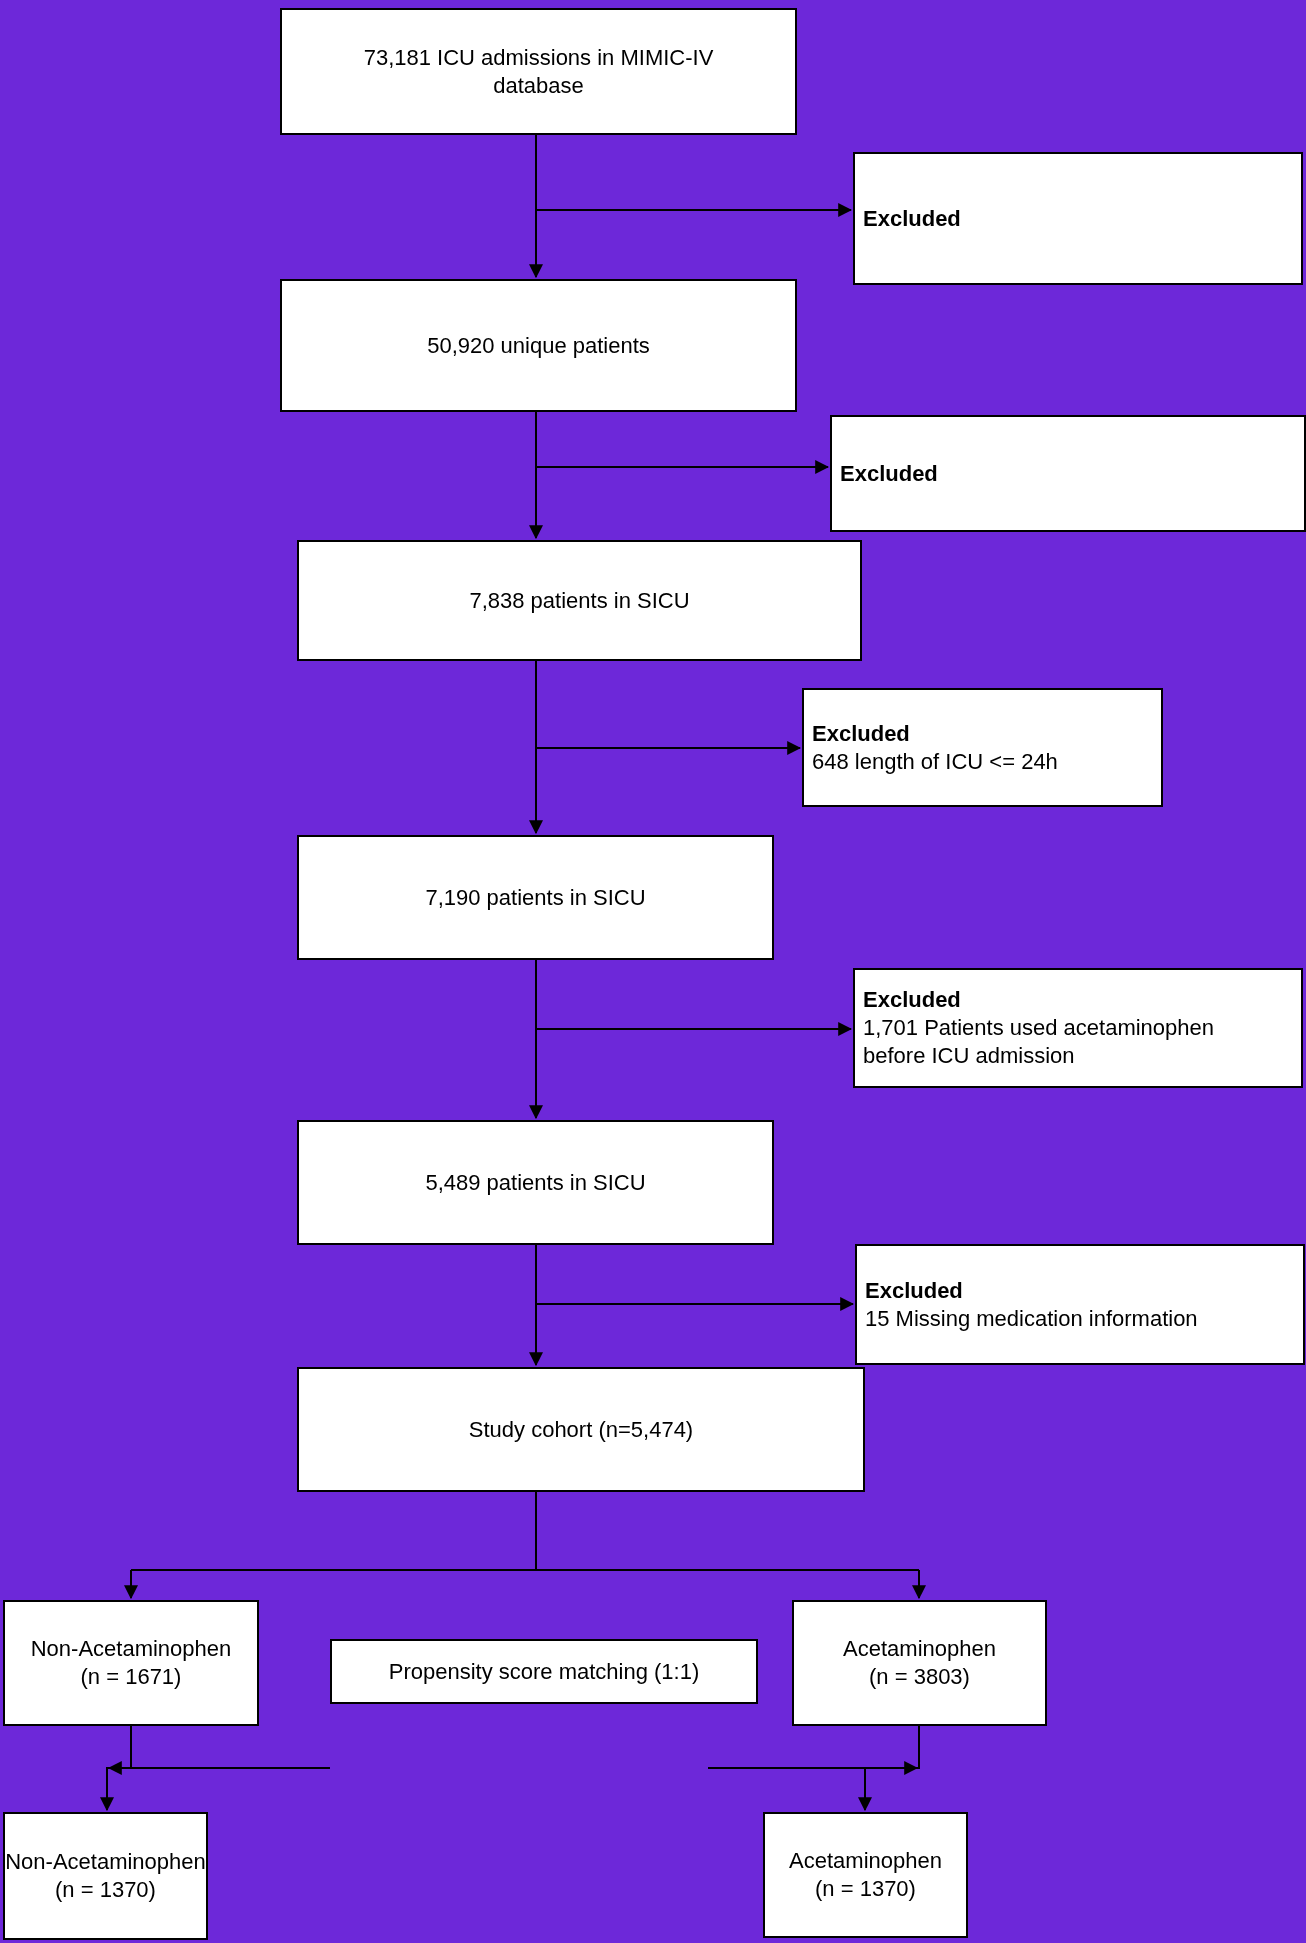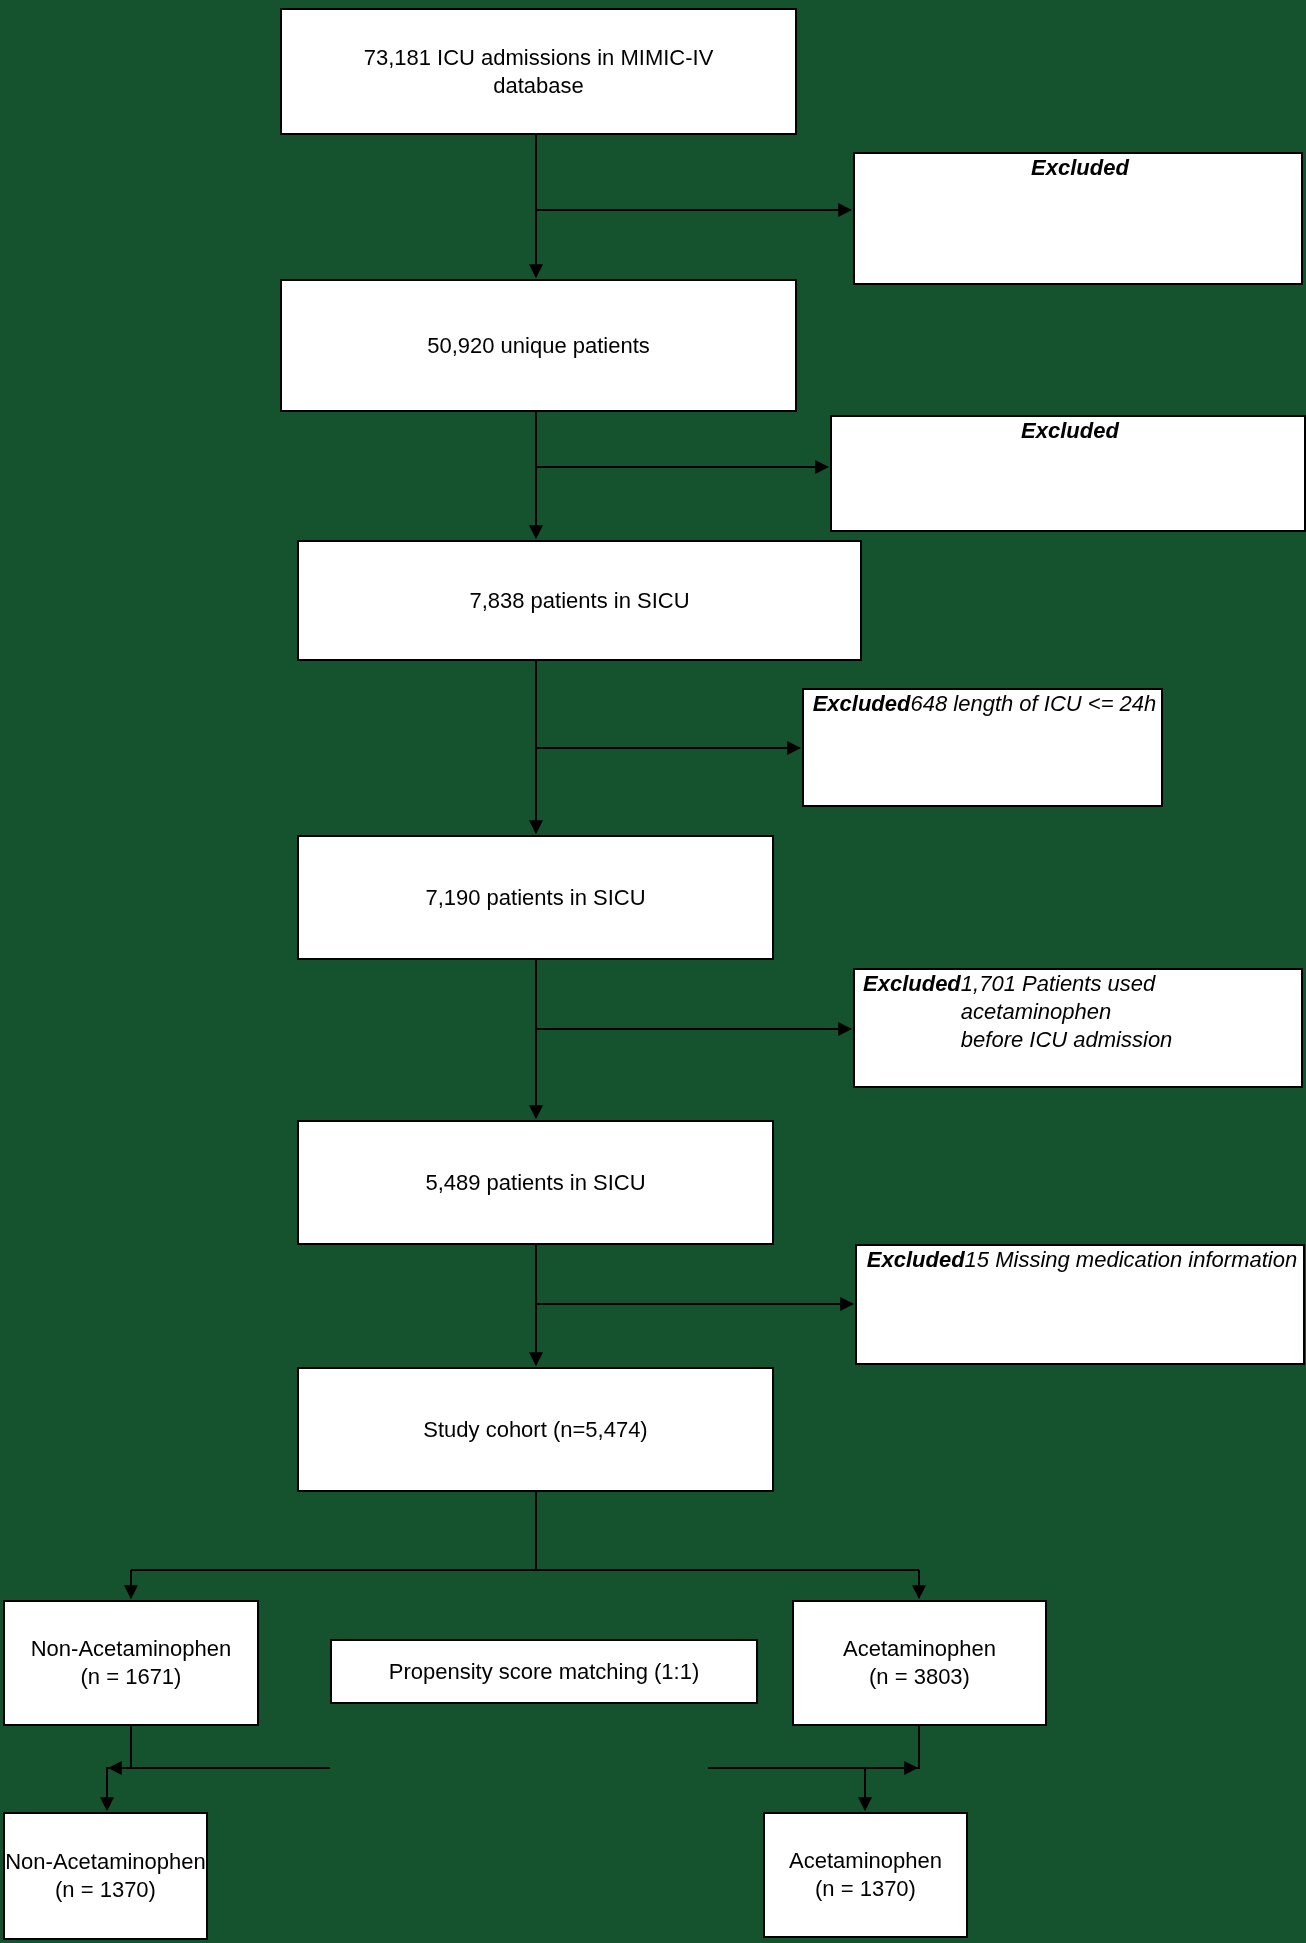--- a/index.html
+++ b/index.html
@@ -1,20 +1,20 @@
 <!DOCTYPE html>
 <html><head>
 <meta charset="utf-8">
 <style>
   html, body { margin: 0; padding: 0; background: #ffffff; }
   #canvas {
     position: relative;
     width: 1306px;
     height: 1943px;
-    background: #14532d;
+    background: #6d28d9;
     font-family: "Liberation Sans", sans-serif;
     color: #000000;
   }
   #connectors {
     position: absolute;
     left: 0; top: 0;
     width: 1306px; height: 1943px;
     z-index: 0;
   }
   #connectors path { stroke: #000000; stroke-width: 2; fill: none; }
@@ -30,27 +30,26 @@
   }
   .step {
     display: flex;
     align-items: center;
     justify-content: center;
     text-align: center;
     white-space: pre-line;
   }
   .excl {
     display: flex;
-    flex-direction: row;
+    flex-direction: column;
     justify-content: center;
     padding-left: 8px;
     padding-right: 4px;
     text-align: left;
     white-space: pre-line;
-    font-style: italic;
   }
   .excl-label { font-weight: bold; }
 </style>
 </head>
 <body>
 
 <div id="canvas">
 
   <svg id="connectors" viewBox="0 0 1306 1943" xmlns="http://www.w3.org/2000/svg">
     <defs>
@@ -86,21 +85,21 @@
 database</div>
 
   <div class="box step" style="left:280px;top:279px;width:517px;height:133px">50,920 unique patients</div>
 
   <div class="box step" style="left:297px;top:540px;width:565px;height:121px">7,838 patients in SICU</div>
 
   <div class="box step" style="left:297px;top:835px;width:477px;height:125px">7,190 patients in SICU</div>
 
   <div class="box step" style="left:297px;top:1120px;width:477px;height:125px">5,489 patients in SICU</div>
 
-  <div class="box step" style="left:297px;top:1367px;width:477px;height:125px">Study cohort (n=5,474)</div>
+  <div class="box step" style="left:297px;top:1367px;width:568px;height:125px">Study cohort (n=5,474)</div>
 
   <div class="box excl" style="left:853px;top:152px;width:450px;height:133px">
     <div class="excl-label">Excluded</div>
   </div>
 
   <div class="box excl" style="left:830px;top:415px;width:476px;height:117px">
     <div class="excl-label">Excluded</div>
   </div>
 
   <div class="box excl" style="left:802px;top:688px;width:361px;height:119px">

